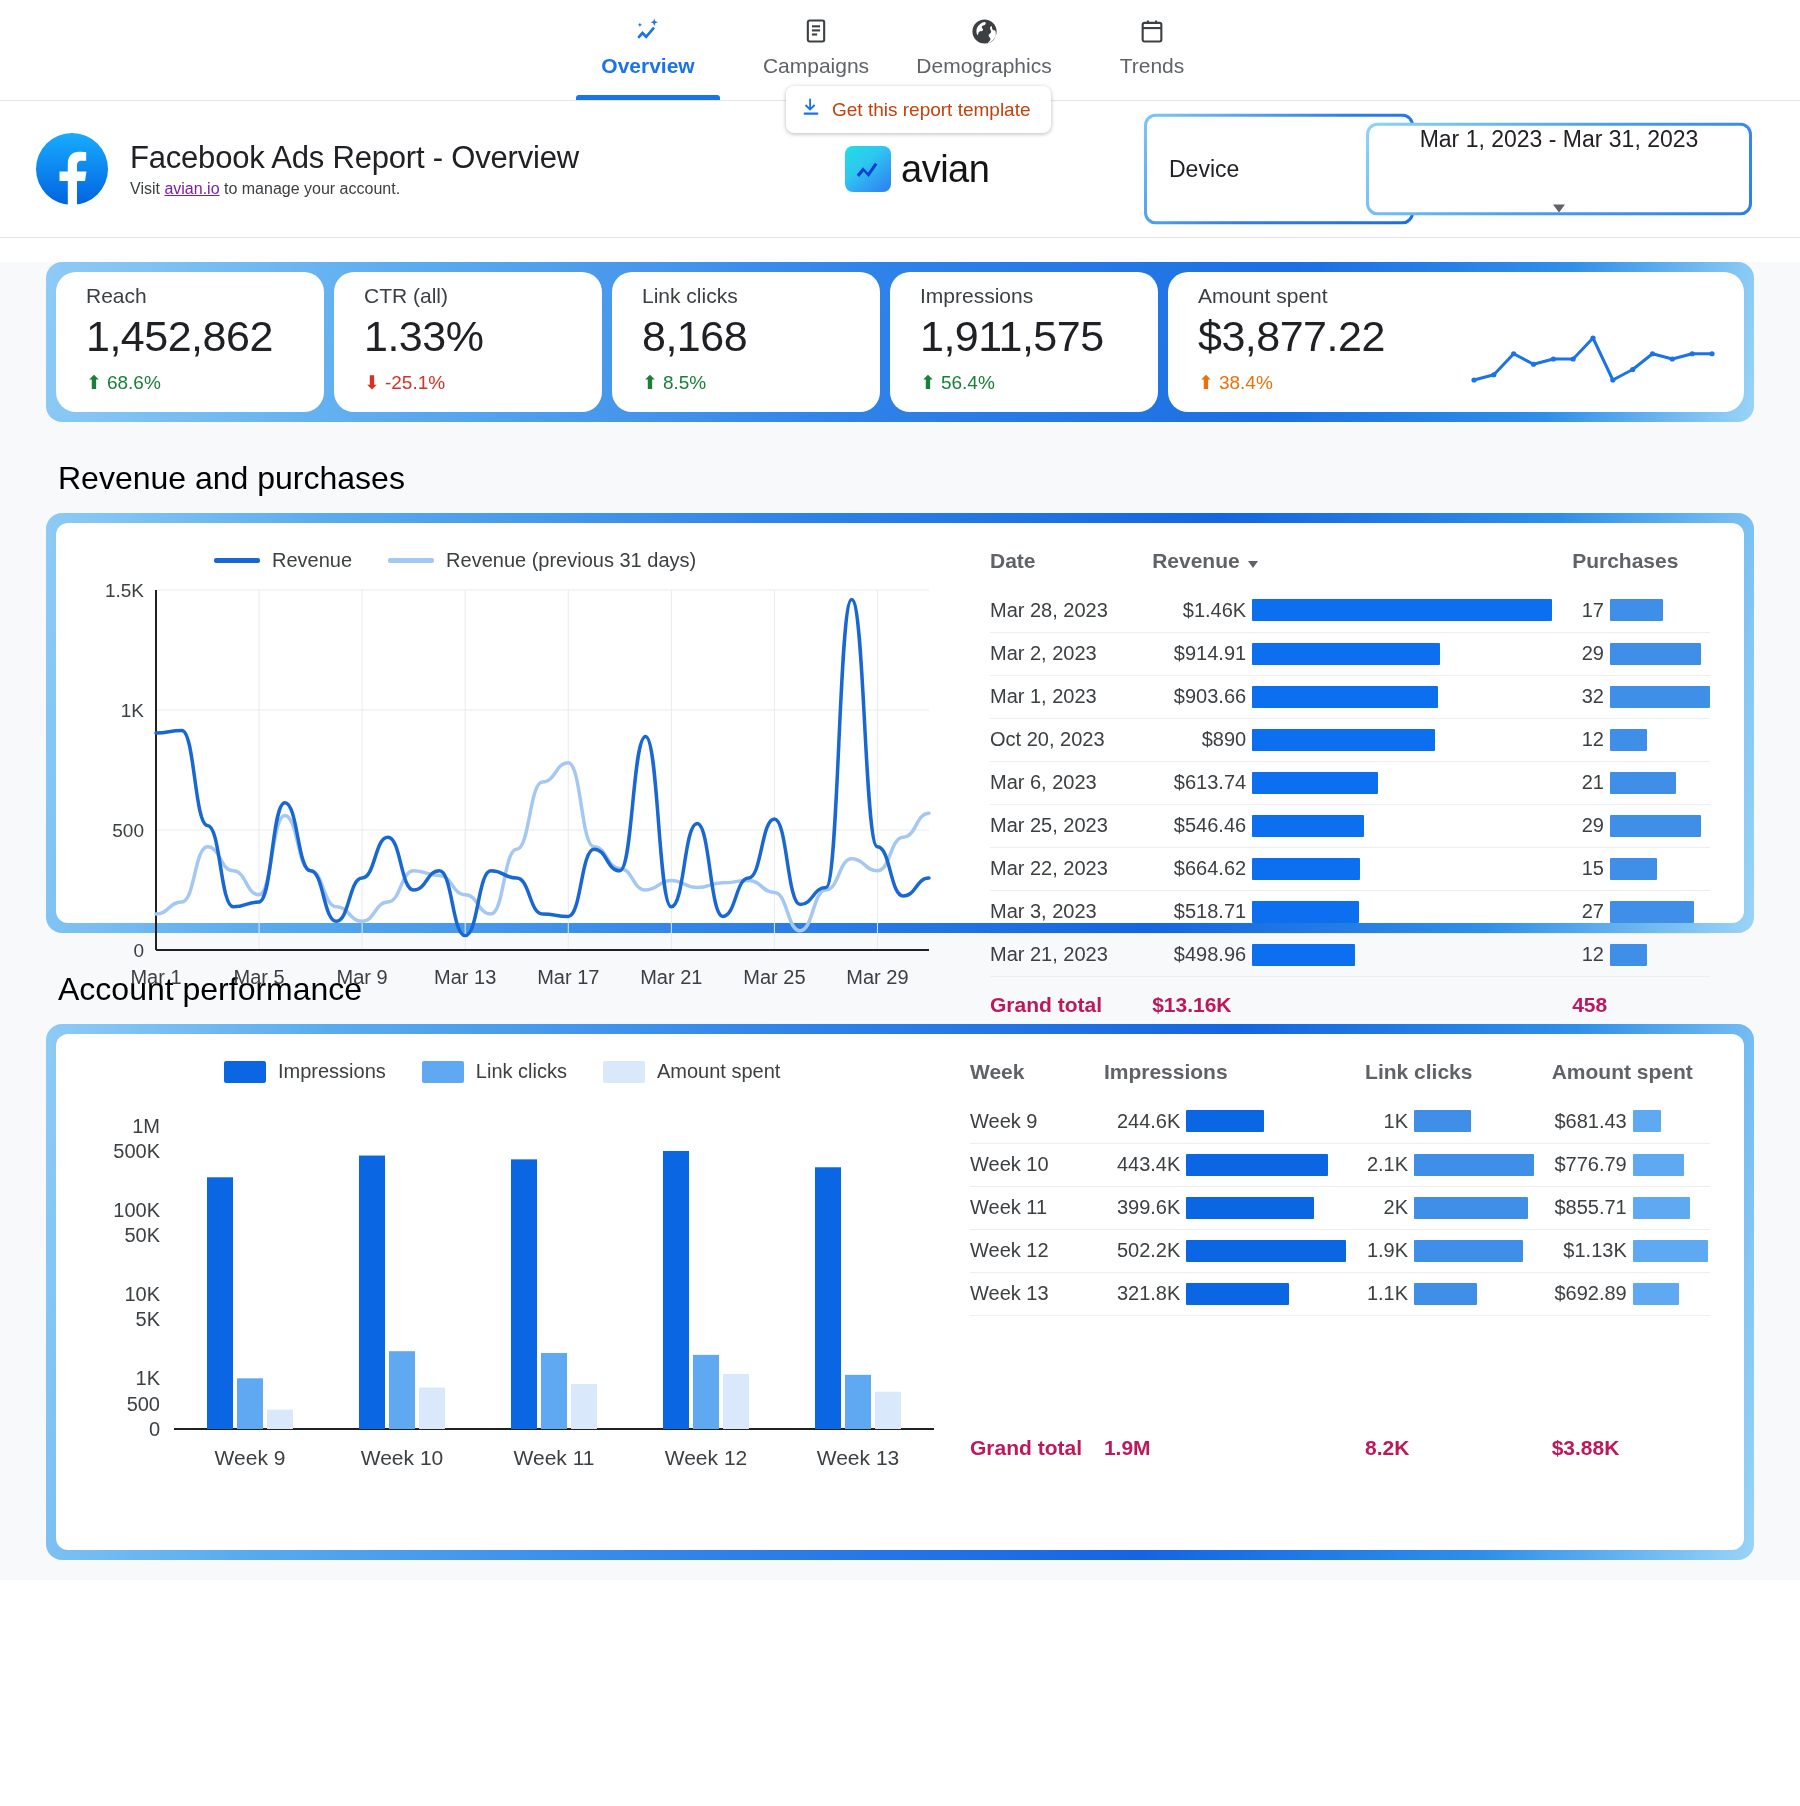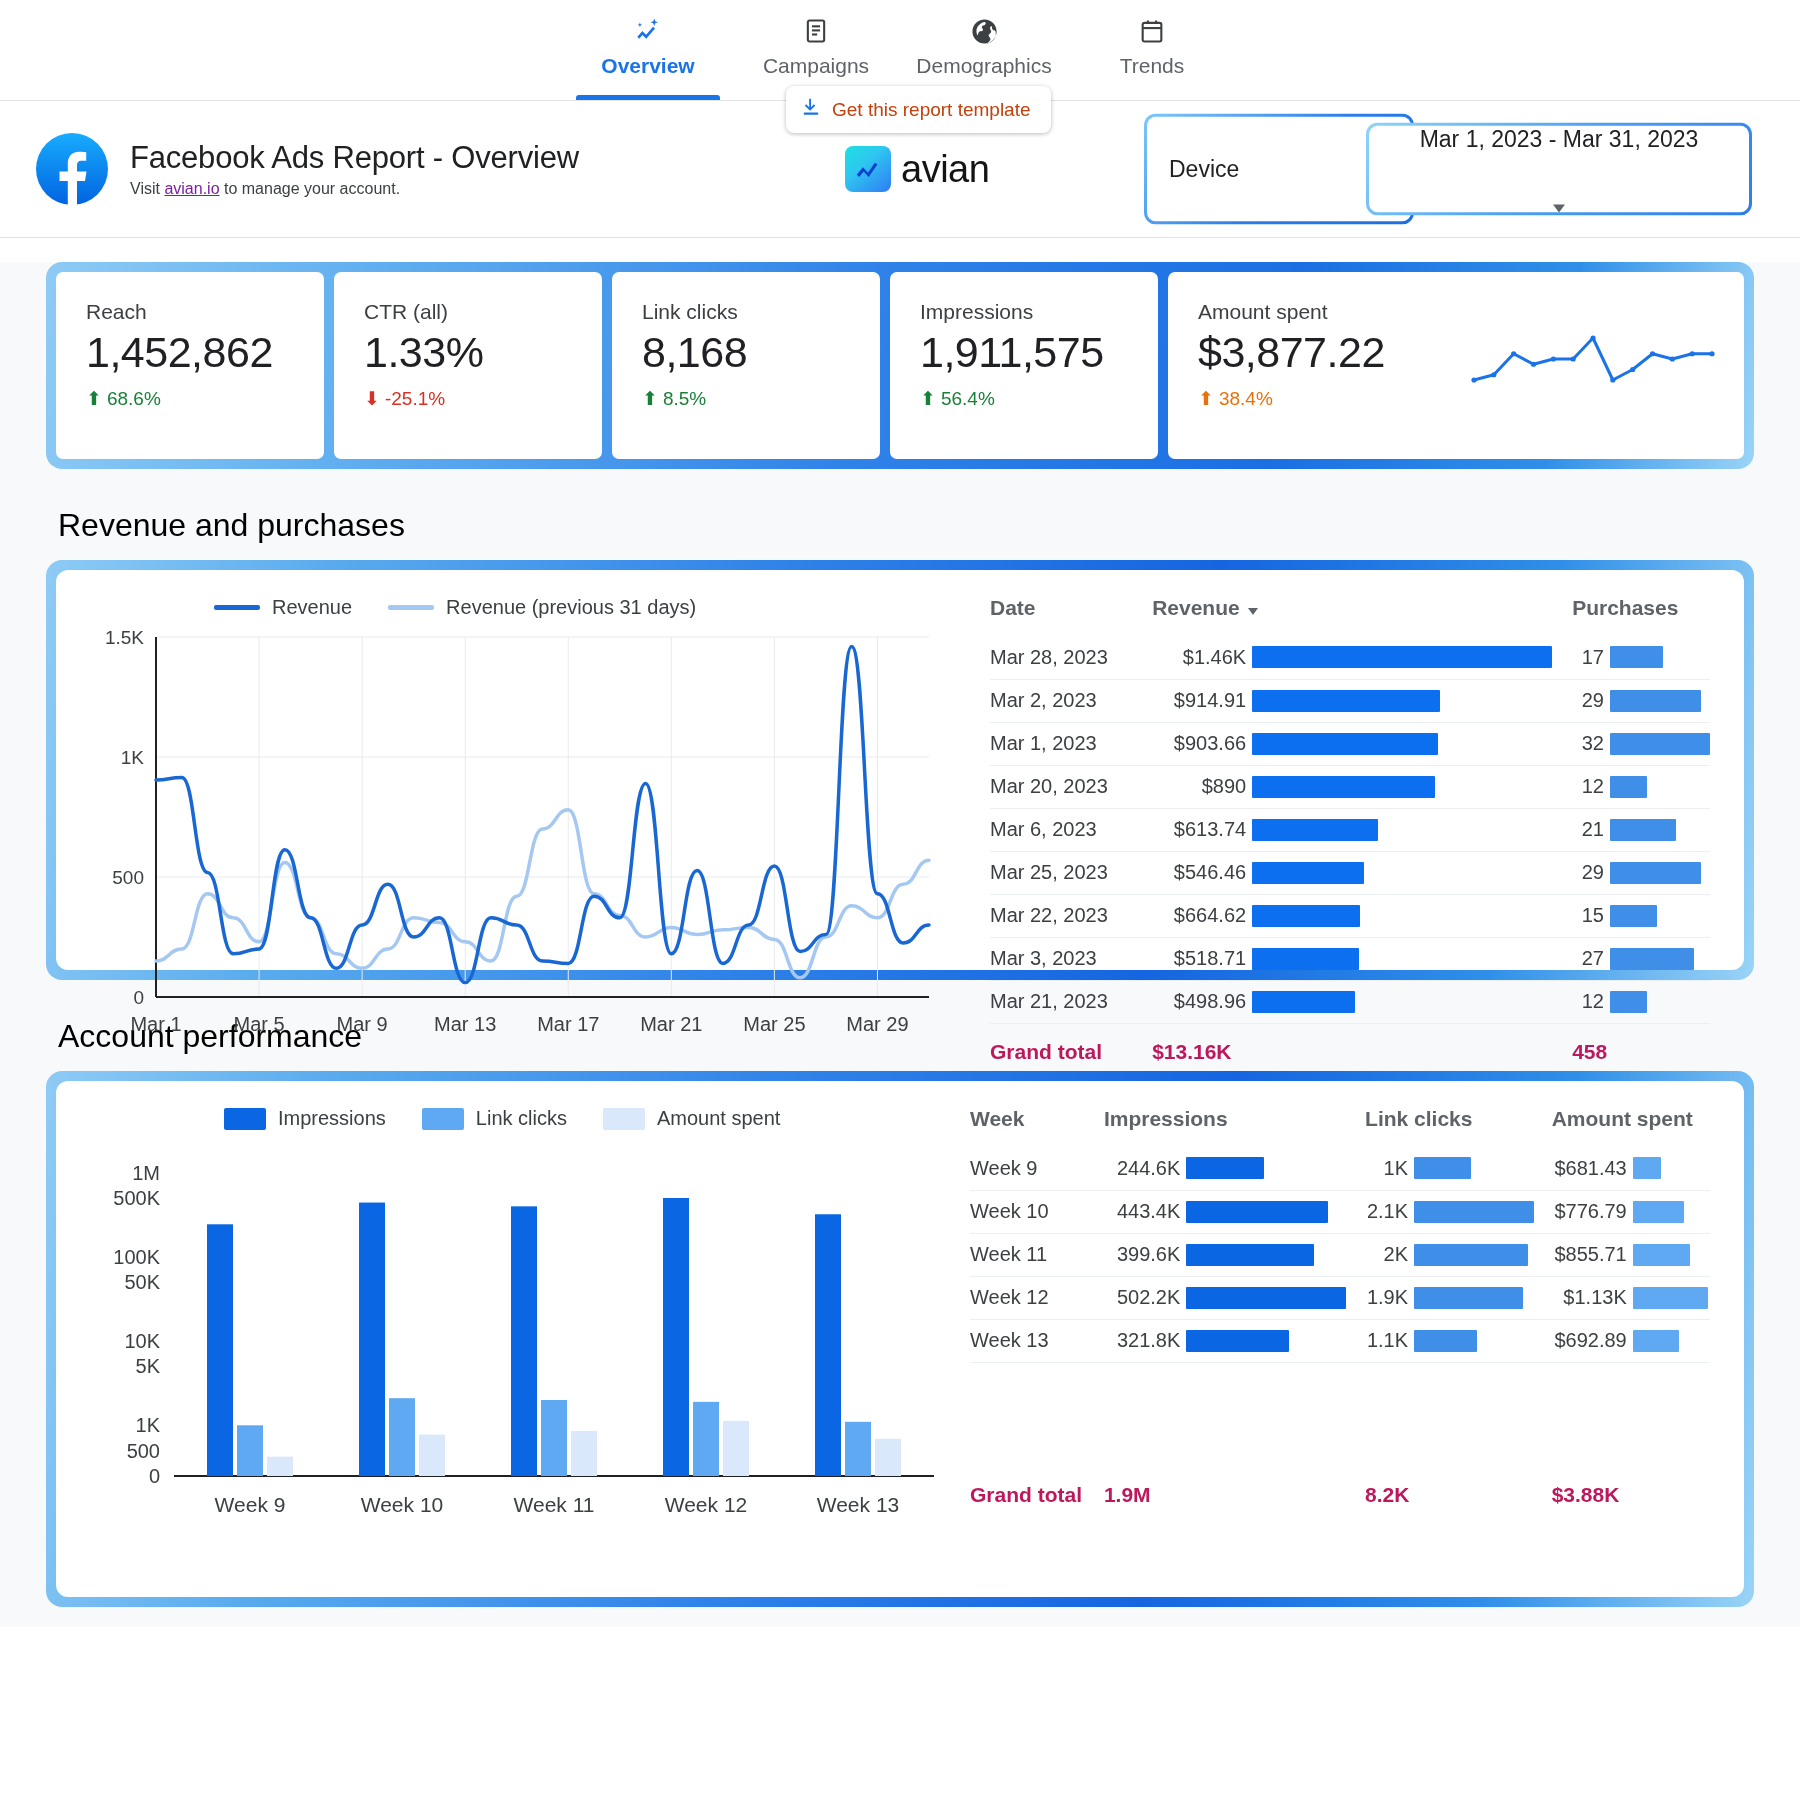--- a/index.html
+++ b/index.html
@@ -109,22 +109,22 @@
   .page { background: #f8f9fb; padding: 0 0 20px 0; }
 
   .score-shell {
     margin: 24px 46px 0 46px;
     border-radius: 16px;
     padding: 10px;
     background: linear-gradient(100deg,#8ecbf5 0%, #62b0f0 18%, #2f82e8 48%, #1b6fe2 72%, #2f8fe8 88%, #9ad4f7 100%);
     display: flex; gap: 10px;
   }
   .score {
-    background:#fff; border-radius: 7px;
-    height: 187px; padding: 28px 0 0 30px;
+    background:#fff; border-radius: 20px;
+    height: 140px; padding: 12px 0 0 30px;
     position: relative;
   }
   .sc1,.sc2,.sc3,.sc4 { width: 268px; flex: none; }
   .sc5 { flex: 1; }
   .sc-label { font-size: 21px; color: #3c4043; }
   .sc-value { font-size: 43px; color: #202124; margin-top: 4px; letter-spacing: -0.5px; white-space: nowrap; }
   .sc-delta { font-size: 19px; margin-top: 10px; display:flex; align-items:center; gap: 5px; }
   .up { color: #188038; } .down { color: #d93025; } .warn { color: #e8710a; }
   .spark { position: absolute; right: 26px; top: 56px; }
 
@@ -411,21 +411,21 @@
                 <td class="num" style="width:105px">$903.66</td>
                 <td class="barcell">
                   <div class="bar" style="background:#0b6ff0;width:185.68356164383562px"></div>
                 </td>
                 <td class="num" style="width:60px;padding-left:20px">32</td>
                 <td class="barcell">
                   <div class="bar" style="background:#3f8ee8;width:100px"></div>
                 </td>
               </tr>
               <tr class="rowline">
-                <td>Mar 20, 2023</td>
+                <td>Oct 20, 2023</td>
                 <td class="num" style="width:105px">$890</td>
                 <td class="barcell">
                   <div class="bar" style="background:#0b6ff0;width:182.87671232876713px"></div>
                 </td>
                 <td class="num" style="width:60px;padding-left:20px">12</td>
                 <td class="barcell">
                   <div class="bar" style="background:#3f8ee8;width:37.5px"></div>
                 </td>
               </tr>
               <tr class="rowline">

